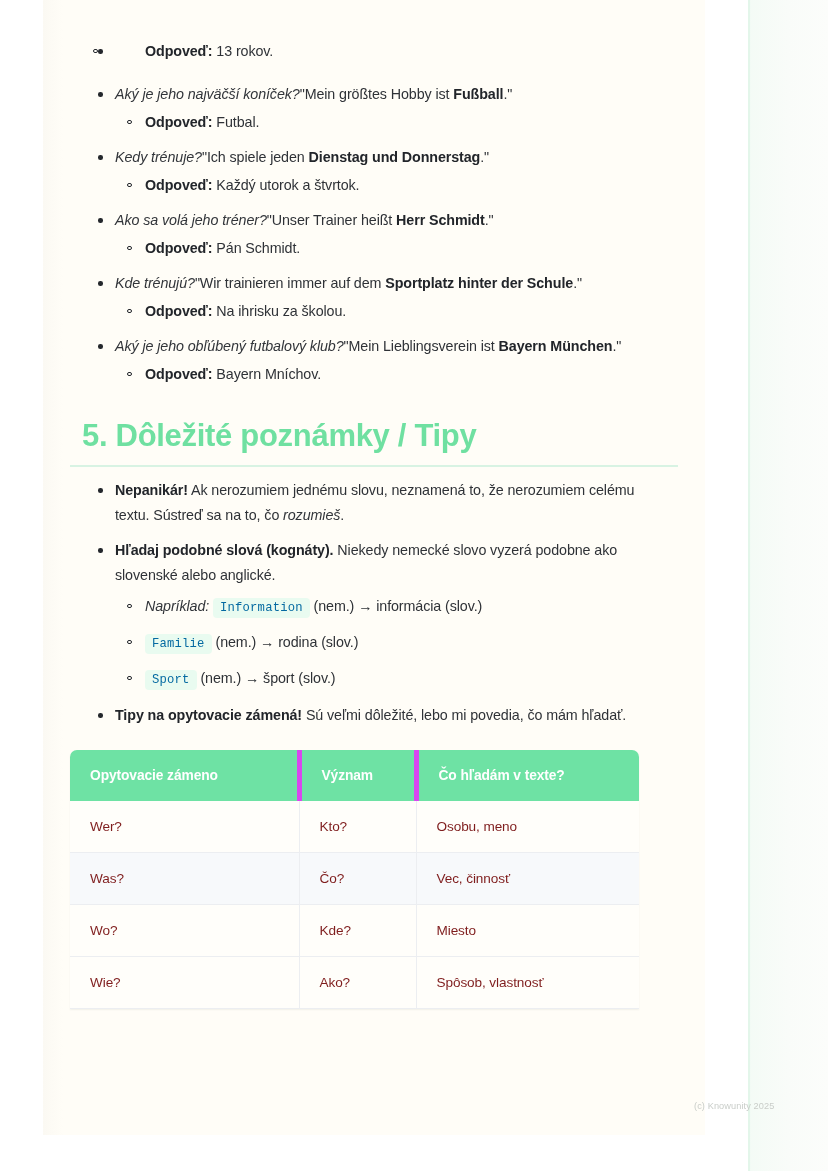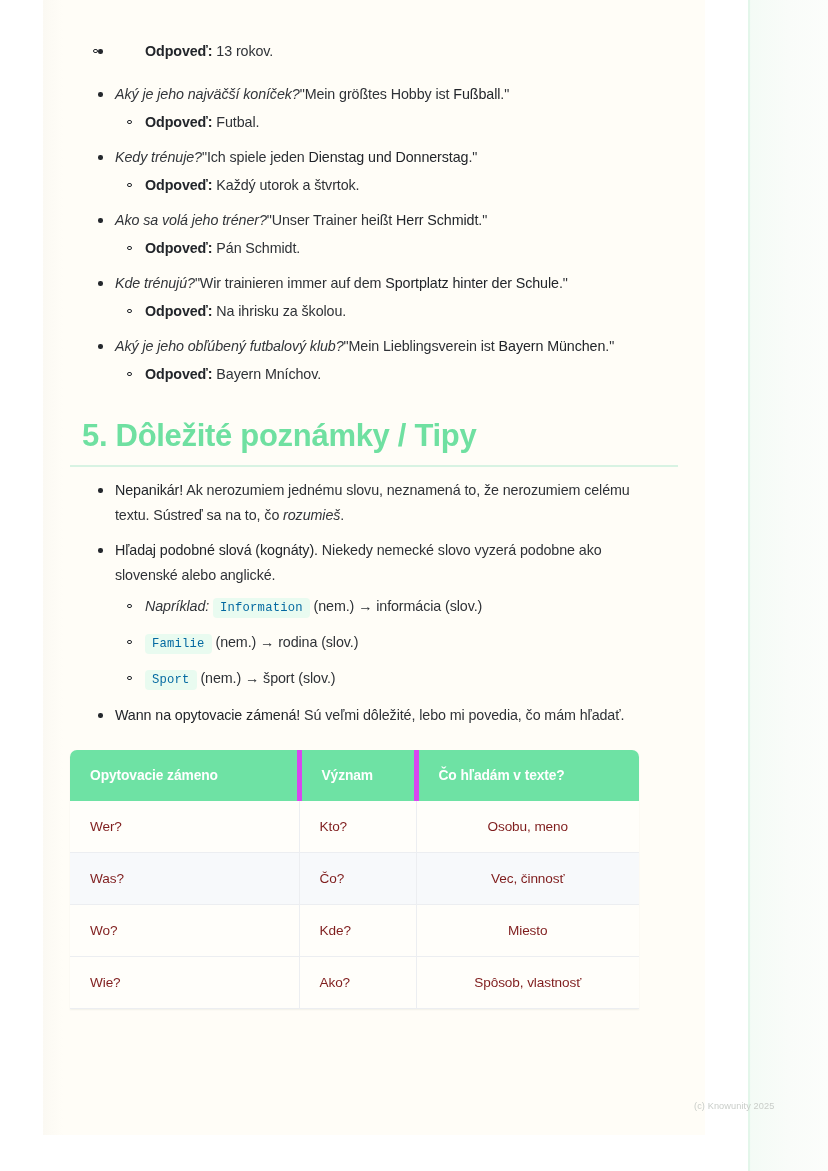--- a/index.html
+++ b/index.html
@@ -115,21 +115,21 @@
     border: 1.2px solid #24272c;
     background: transparent;
     box-sizing: border-box;
   }
 
   .qa-group { margin-bottom: 14px; }
   .qa-group:last-child { margin-bottom: 0; }
 
   .q { font-style: italic; color: #32353a; }
   .de { color: #2f3237; }
-  b, .bold { font-weight: 400; color: #22252a; }
+  b, .bold { font-weight: 700; color: #22252a; }
   .ans-label { font-weight: 700; color: #22252a; }
 
   
   .h2-wrap { margin-top: 32px; }
   h2.sec {
     margin: 12px;
     font-size: 31px;
     line-height: 34px;
     font-weight: 700;
     color: #6fe0a1;
@@ -188,21 +188,21 @@
   table.zamena thead th:last-child { border-right: none; }
 
   table.zamena tbody td {
     padding: 18px 20px;
     border-right: 1px solid #eceef1;
     border-bottom: 1px solid #eceef1;
     font-weight: 400;
     letter-spacing: -0.1px;
     color: #7f1d1d;
   }
-  table.zamena tbody td:last-child { border-right: none; text-align: center; }
+  table.zamena tbody td:last-child { border-right: none; }
   table.zamena tbody tr.odd td { background: #fffefa; }
   table.zamena tbody tr.even td { background: #f7f9fb; }
 
   
   .watermark {
     position: absolute;
     left: 694px;
     top: 1101px;
     font-size: 9.2px;
     color: #c9cdc9;
@@ -301,21 +301,21 @@
             <li class="b2" style="margin-bottom:9px;">
               <code class="kw">Familie</code><span> (nem.) → rodina (slov.)</span>
             </li>
             <li class="b2" style="margin-bottom:9px;">
               <code class="kw">Sport</code><span> (nem.) → šport (slov.)</span>
             </li>
           </ul>
         </li>
 
         <li class="b1" style="margin-bottom:0;">
-          <span class="bold">Wann na opytovacie zámená!</span><span> Sú veľmi dôležité, lebo mi povedia, čo mám hľadať.</span>
+          <span class="bold">Tipy na opytovacie zámená!</span><span> Sú veľmi dôležité, lebo mi povedia, čo mám hľadať.</span>
         </li>
       </ul>
 
       <div class="tbl-wrap">
         <table class="zamena">
           <colgroup>
             <col class="c1">
               <col class="c2">
               <col class="c3">
           </colgroup>

